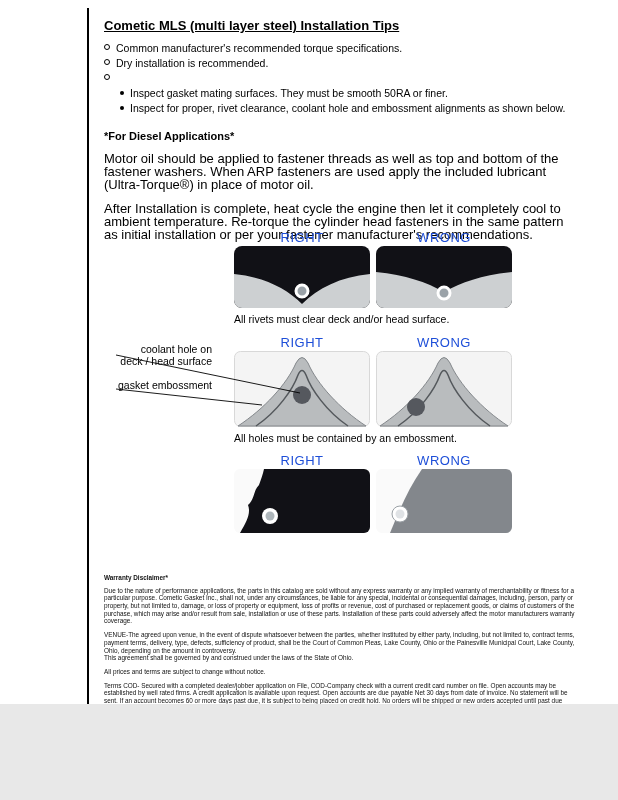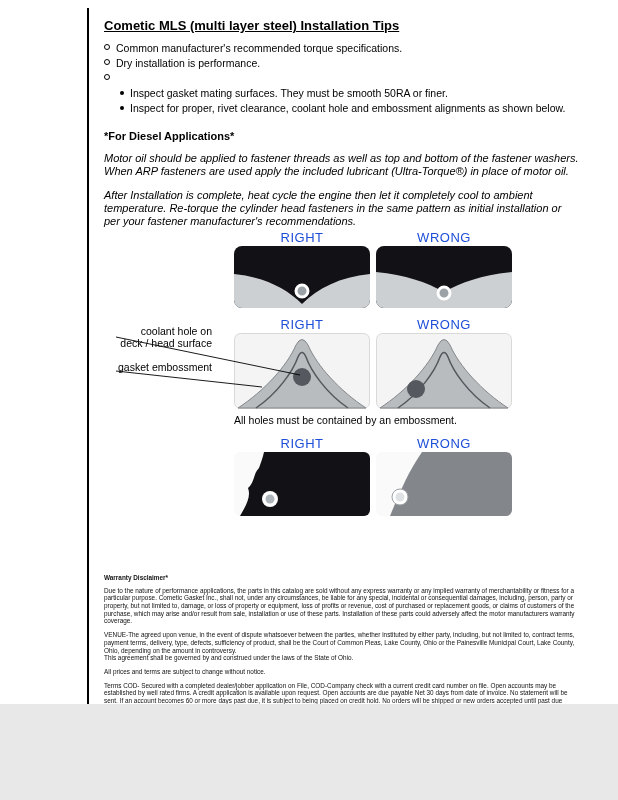--- a/index.html
+++ b/index.html
@@ -13,21 +13,21 @@
 
   
   .sec-intro { position:absolute; left:104px; top:18px; width:476px; }
   .title { font-size:13px; font-weight:bold; text-decoration:underline; margin:0 0 9px 0; }
   ul.tips { list-style:none; margin:0 0 4px 0; padding:0; font-size:10.5px; }
   ul.tips li { margin:0 0 3px 0; line-height:12px; }
   ul.tips li.sub { margin-left:16px; }
   .bull-o { display:inline-block; width:4px; height:4px; border:1px solid #000; border-radius:50%; margin-right:6px; vertical-align:2px; }
   .bull-dot { display:inline-block; width:4px; height:4px; background:#000; border-radius:50%; margin-right:6px; vertical-align:2px; }
   .diesel-head { font-size:11px; font-weight:bold; margin:16px 0 10px 0; }
-  .sec-intro p { font-size:11px; line-height:13px; margin:0 0 11px 0;font-style:italic; }
+  .sec-intro p { font-size:13px; line-height:13px; margin:0 0 11px 0; }
 
   
   .sec-diagrams { position:absolute; left:234px; top:230px; width:278px; }
   .diag-row { margin-bottom:9px; }
   .diag-row.rel { position:relative; }
   .cols { display:flex; gap:6px; }
   .col { width:136px; }
   .rw-label { text-align:center; font-size:13px; height:16px; letter-spacing:0.5px; color:#1d4ed8; }
   .dg { display:block; }
   .caption { font-size:10.5px; line-height:12.5px; margin-top:5px; max-width:252px; }
@@ -47,21 +47,21 @@
 <body>
 
 <div class="page">
   <div class="left-rule"></div>
 
   <div class="sec-intro">
     <h1 class="title">Cometic MLS (multi layer steel) Installation Tips</h1>
 
     <ul class="tips">
       <li><span class="bull-o"></span><span>Common manufacturer's recommended torque specifications.</span></li>
-      <li><span class="bull-o"></span><span>Dry installation is performance.</span></li>
+      <li><span class="bull-o"></span><span>Dry installation is recommended.</span></li>
       <li><span class="bull-o"></span></li>
       <li class="sub"><span class="bull-dot"></span><span>Inspect gasket mating surfaces.  They must be smooth 50RA or finer.</span></li>
       <li class="sub"><span class="bull-dot"></span><span>Inspect for proper, rivet clearance, coolant hole and embossment alignments as shown below.</span></li>
     </ul>
 
     <div class="diesel-head">*For Diesel Applications*</div>
     <p>Motor oil should be applied to fastener threads as well as top and bottom of the fastener washers. When ARP fasteners are used apply the included lubricant (Ultra-Torque®) in place of motor oil.</p>
     <p>After Installation is complete, heat cycle the engine then let it completely cool to ambient temperature. Re-torque the cylinder head fasteners in the same pattern as initial installation or per your fastener manufacturer's recommendations.</p>
   </div>
 
@@ -93,20 +93,21 @@
                 </clipPath>
               </defs>
             <g clip-path="url(#cp1b)">
               <rect width="136" height="62" fill="#111116"></rect>
               <path d="M0 26 C 30 29, 50 36, 68 46 C 86 36, 106 29, 136 26 L136 62 L0 62 Z" fill="#cdd0d2"></path>
               <circle cx="68" cy="47" r="6" fill="#9aa2a8" stroke="#ffffff" stroke-width="3"></circle>
             </g>
           </svg>
         </div>
       </div>
+      <div class="caption">All rivets must clear deck and/or head surface.</div>
     </div>
 
     <div class="diag-row rel">
       <div class="annot annot1">coolant hole on deck / head surface</div>
       <div class="annot annot2">gasket embossment</div>
       <svg class="leader-lines" viewBox="0 0 210 70">
         <line x1="2" y1="8" x2="186" y2="46" stroke="#000" stroke-width="0.9"></line>
         <line x1="2" y1="42" x2="148" y2="58" stroke="#000" stroke-width="0.9"></line>
       </svg>
       <div class="cols">

